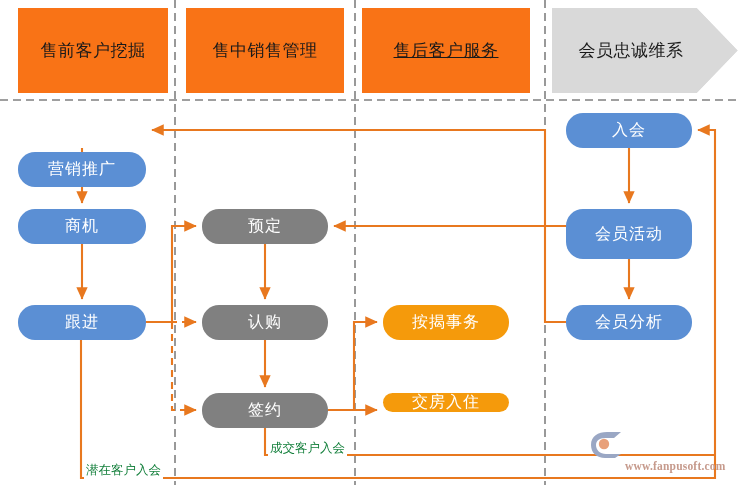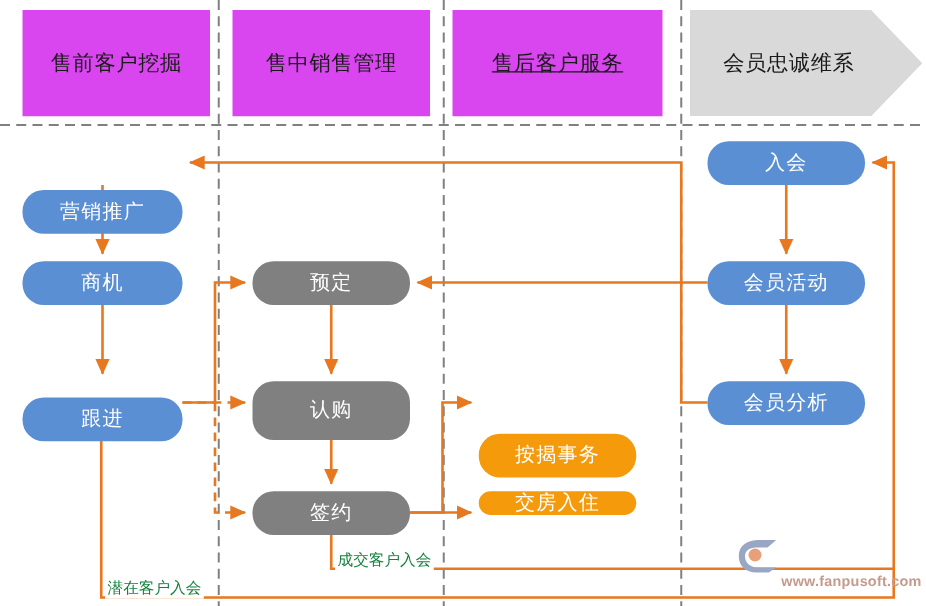--- a/index.html
+++ b/index.html
@@ -3,21 +3,21 @@
 <meta charset="utf-8">
 <style>
   html,body{margin:0;padding:0;background:#ffffff;}
   body{width:741px;height:485px;overflow:hidden;
        font-family:"Liberation Sans","DejaVu Sans",sans-serif;}
   #stage{position:relative;width:741px;height:485px;background:#fff;}
 
   
   .phase{
     position:absolute;top:8px;height:85px;
-    background:#d946ef;
+    background:#f97316;
     display:flex;align-items:center;justify-content:center;
     color:#1a1a1a;font-size:17px;letter-spacing:.5px;white-space:nowrap;
   }
   .phase.last{
     background:transparent;
     clip-path:polygon(0 0, 78% 0, 100% 50%, 78% 100%, 0 100%);
   }
   .phase.last .phase-fill{
     position:absolute;inset:0;background:#d9d9d9;z-index:0;
     clip-path:polygon(0 0, 78% 0, 100% 50%, 78% 100%, 0 100%);
@@ -52,21 +52,21 @@
   #wm-text{
     position:absolute;left:34px;top:2px;
     font-size:27px;font-weight:bold;color:#a9b4d0;
     letter-spacing:0px;white-space:nowrap;
     font-family:"DejaVu Sans",sans-serif;
   }
   #wm-url{
     position:absolute;left:36px;top:33px;
     font-size:11.5px;font-weight:bold;color:#c69a8c;
     letter-spacing:.2px;white-space:nowrap;
-    font-family:Liberation Sans, sans-serif;
+    font-family:Liberation Serif, serif;
   }
   #wm-mark{position:absolute;left:0px;top:4px;}
 
   svg#wires{position:absolute;left:0;top:0;width:741px;height:485px;z-index:2;}
   svg#seps{position:absolute;left:0;top:0;width:741px;height:485px;z-index:1;}
 </style>
 </head>
 <body>
 
 <div id="stage">
@@ -131,42 +131,42 @@
       </div>
     </div>
 
   <div id="node-layer">
       <div class="node blue" style="left: 18px; top: 113px; width: 128px; height: 35px; margin-top: 39px;">
         <span>营销推广</span>
       </div>
       <div class="node blue" style="left: 18px; top: 209px; width: 128px; height: 35px;">
         <span>商机</span>
       </div>
-      <div class="node blue" style="left: 18px; top: 318px; width: 128px; height: 35px;">
+      <div class="node blue" style="left: 18px; top: 305px; width: 128px; height: 35px;">
         <span>跟进</span>
       </div>
       <div class="node gray" style="left: 202px; top: 209px; width: 126px; height: 35px;">
         <span>预定</span>
       </div>
-      <div class="node gray" style="left: 202px; top: 305px; width: 126px; height: 47px;">
+      <div class="node gray" style="left: 202px; top: 305px; width: 126px; height: 35px;">
         <span>认购</span>
       </div>
       <div class="node gray" style="left: 202px; top: 393px; width: 126px; height: 35px;">
         <span>签约</span>
       </div>
-      <div class="node orange" style="left: 383px; top: 305px; width: 126px; height: 35px; margin-top: 42px;">
+      <div class="node orange" style="left: 383px; top: 305px; width: 126px; height: 35px;">
         <span>按揭事务</span>
       </div>
       <div class="node orange" style="left: 383px; top: 393px; width: 126px; height: 19px;">
         <span>交房入住</span>
       </div>
       <div class="node blue" style="left: 566px; top: 113px; width: 126px; height: 35px; justify-content: center;">
         <span>入会</span>
       </div>
-      <div class="node blue" style="left: 566px; top: 209px; width: 126px; height: 35px;">
+      <div class="node blue" style="left: 566px; top: 209px; width: 126px; height: 50px;">
         <span>会员活动</span>
       </div>
       <div class="node blue" style="left: 566px; top: 305px; width: 126px; height: 35px;">
         <span>会员分析</span>
       </div>
     </div>
 
   <div id="caption-layer">
       <div class="caption" style="left: 84px; top: 462px;">潜在客户入会</div>
       <div class="caption" style="left: 268px; top: 440px;">成交客户入会</div>

